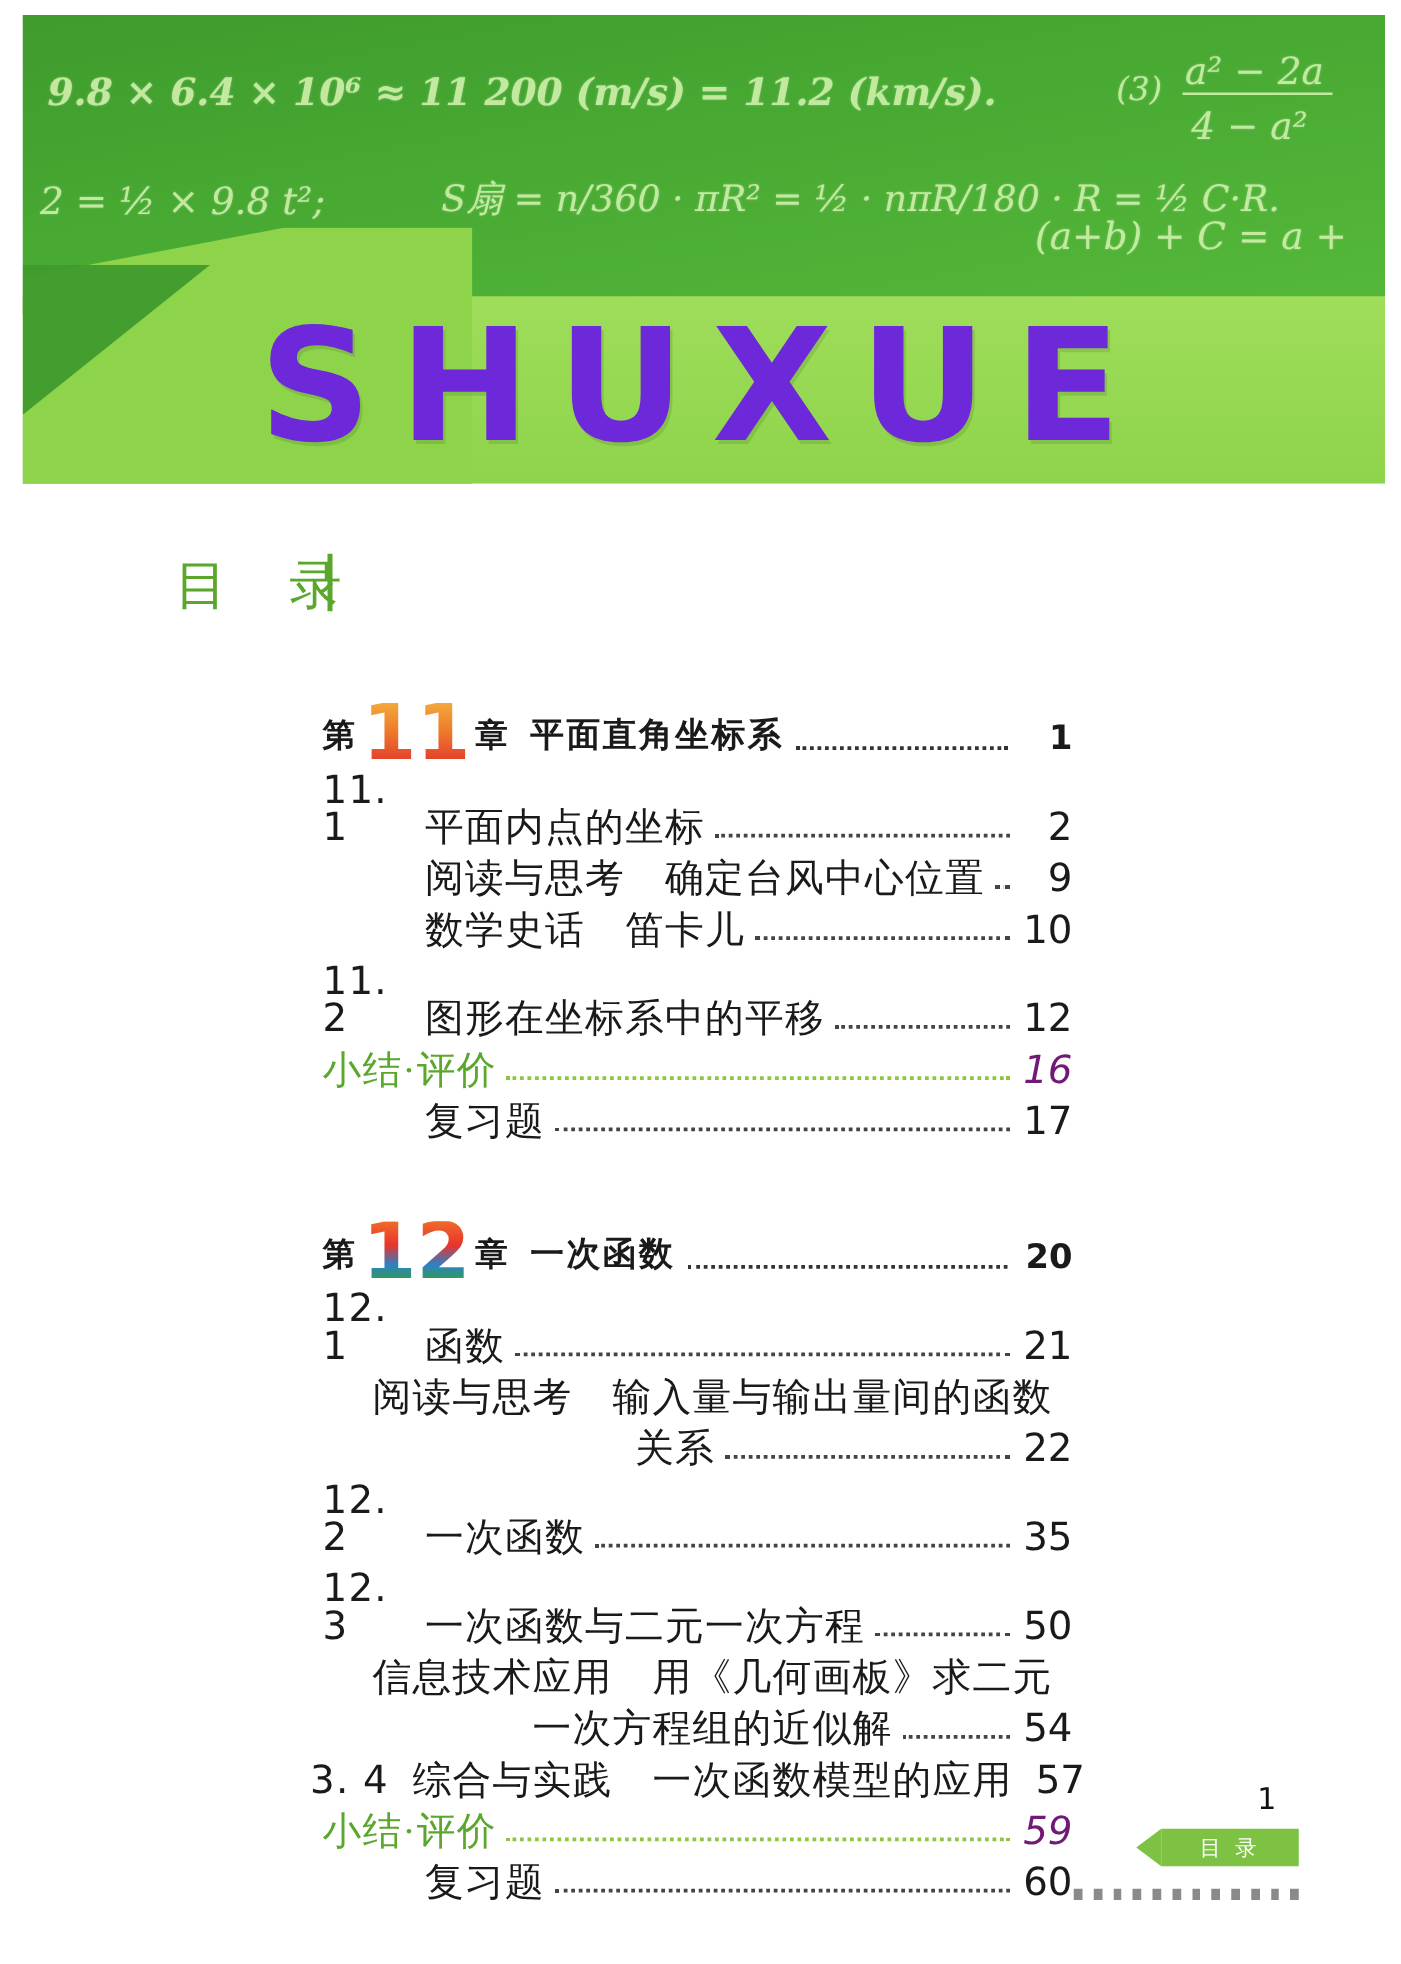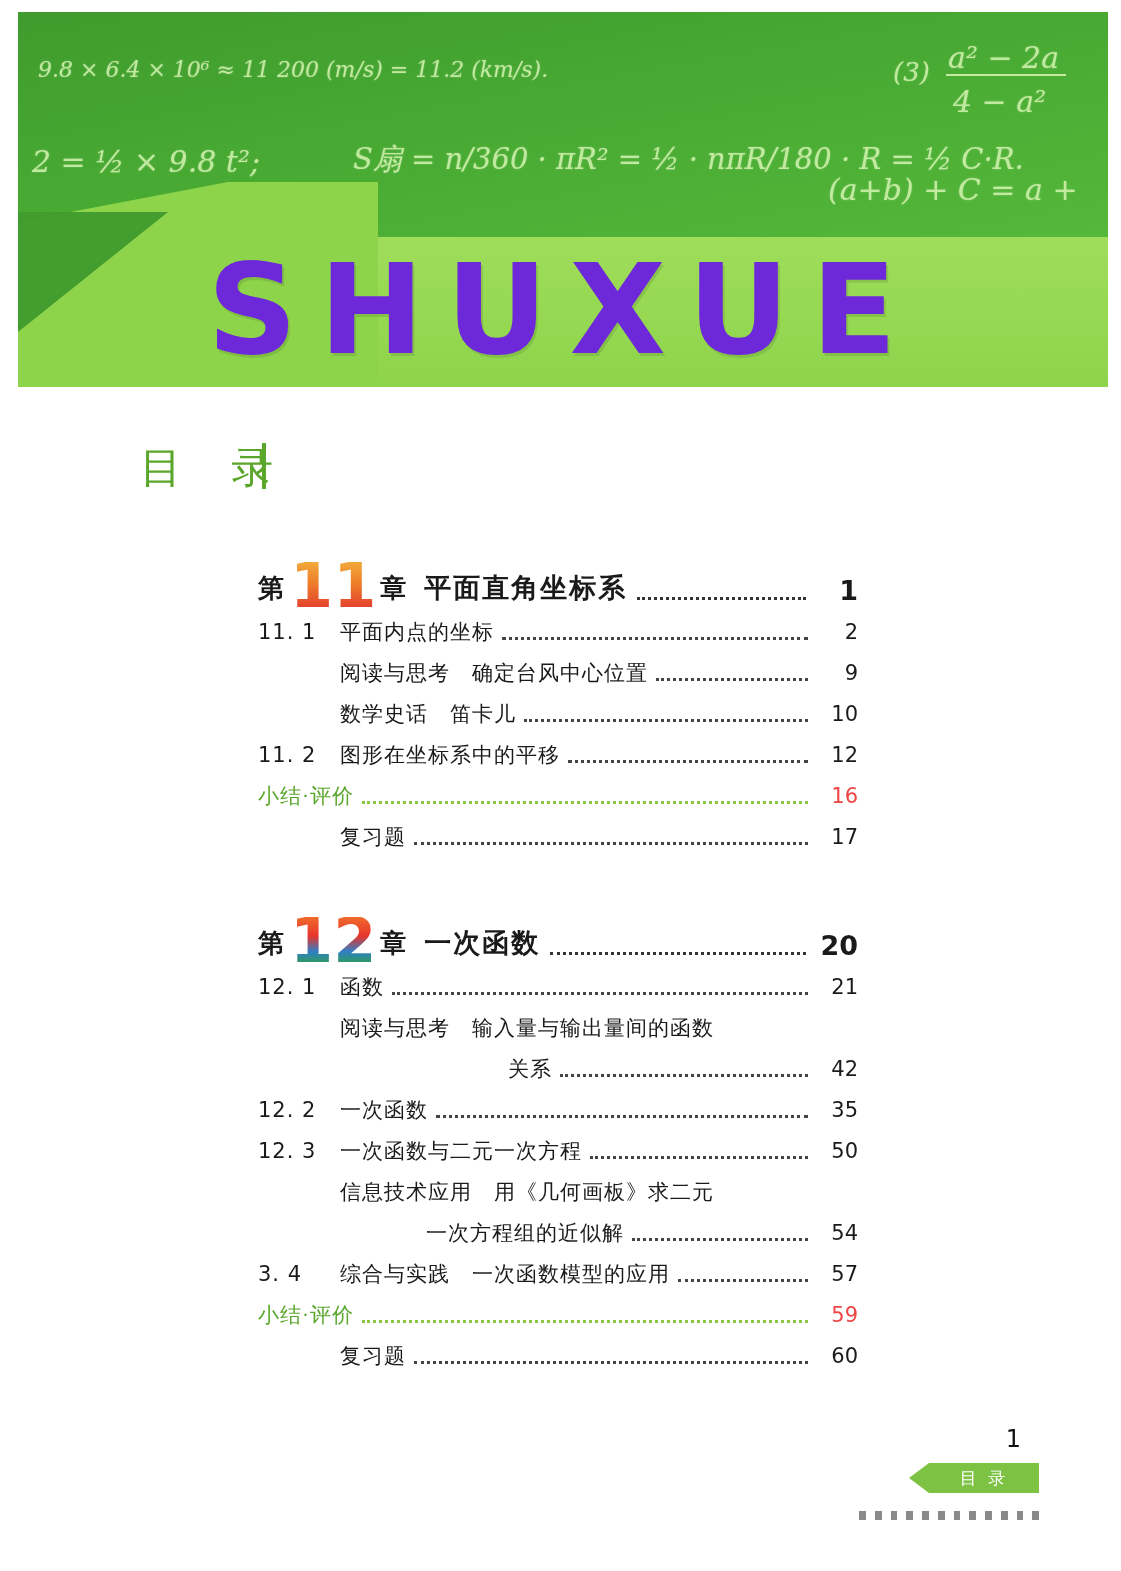--- a/index.html
+++ b/index.html
@@ -104,21 +104,21 @@
     height:1px;
   }
   .chapter-head .ch-page{
     font-family:"DejaVu Sans", sans-serif;
     font-size:27px;min-width:44px;text-align:right;
   }
 
   .row{
     display:flex;align-items:flex-end;
     margin:11px 0;
-    font-size:21px;
+    font-size:31px;
     line-height:30px;
     justify-content:center;
   }
   .row .no{
     font-family:"DejaVu Sans", sans-serif;
     width:82px;flex:none;letter-spacing:1px;
   }
   .row .lbl{white-space:nowrap;letter-spacing:1px;}
   .row .dots{
     flex:1;margin:0 6px 7px 8px;
@@ -126,21 +126,21 @@
   }
   .row .pg{
     font-family:"DejaVu Sans", sans-serif;
     min-width:44px;text-align:right;
   }
   .row.sub .lbl{margin-left:82px;}
   .row.sub2 .lbl{margin-left:250px;}
   .row.sub3 .lbl{margin-left:168px;}
   .row.green{color:#5aa72c;}
   .row.green .dots{border-bottom:3px dotted #8cc63e;}
-  .row.green .pg{color:#ef4444;}
+  .row.green .pg{color:#701a75;font-style:italic;}
   .row.nodots .dots{border:none;}
   .gap{height:40px;}
 
   
   .pagenum{
     position:absolute;right:100px;bottom:118px;
     font-family:"DejaVu Sans", sans-serif;
     font-size:24px;color:#111;
   }
   .foot-tab{
@@ -161,21 +161,21 @@
     width:180px;height:10px;
     display:flex;justify-content:flex-end;gap:9px;
   }
   .foot-dots i{display:block;width:9px;height:9px;background:#8a8a8a;}
 </style>
 </head>
 <body>
 
 <div class="banner">
   <div class="banner-top"></div>
-  <div class="chalk" style="left:20px;top:45px;font-size:22px;">9.8 × 6.4 × 10⁶ ≈ 11 200 (m/s) = 11.2 (km/s).</div>
+  <div class="chalk" style="left:20px;top:45px;font-size:30px;font-weight:bold;">9.8 × 6.4 × 10⁶ ≈ 11 200 (m/s) = 11.2 (km/s).</div>
   <div class="chalk" style="left:875px;top:45px;font-size:26px;">(3)</div>
   <div class="chalk" style="left:930px;top:28px;font-size:30px;text-align:center;">a² − 2a</div>
   <div class="chalk" style="left:928px;top:62px;width:120px;border-top:2px solid #cdf0a8;height:0;"></div>
   <div class="chalk" style="left:935px;top:72px;font-size:30px;">4 − a²</div>
   <div class="chalk" style="left:14px;top:132px;font-size:30px;">2 = ½ × 9.8 t²;</div>
   <div class="chalk" style="left:335px;top:128px;font-size:29px;">S扇 = n/360 · πR² = ½ · nπR/180 · R = ½ C·R.</div>
   <div class="chalk" style="left:810px;top:160px;font-size:30px;">(a+b) + C = a +</div>
   <div class="chalk" style="left:14px;top:205px;font-size:29px;">x² = 2 × 4.2 / 9.8</div>
 
   <div class="banner-bottom"></div>
@@ -256,21 +256,21 @@
 
   <div class="row sub nodots">
     <span class="lbl">阅读与思考　输入量与输出量间的函数</span>
     <span class="dots"></span>
     <span class="pg"></span>
   </div>
 
   <div class="row sub2">
     <span class="lbl">关系</span>
     <span class="dots"></span>
-    <span class="pg">42</span>
+    <span class="pg">22</span>
   </div>
 
   <div class="row">
     <span class="no">12. 2</span>
     <span class="lbl">一次函数</span>
     <span class="dots"></span>
     <span class="pg">35</span>
   </div>
 
   <div class="row">

